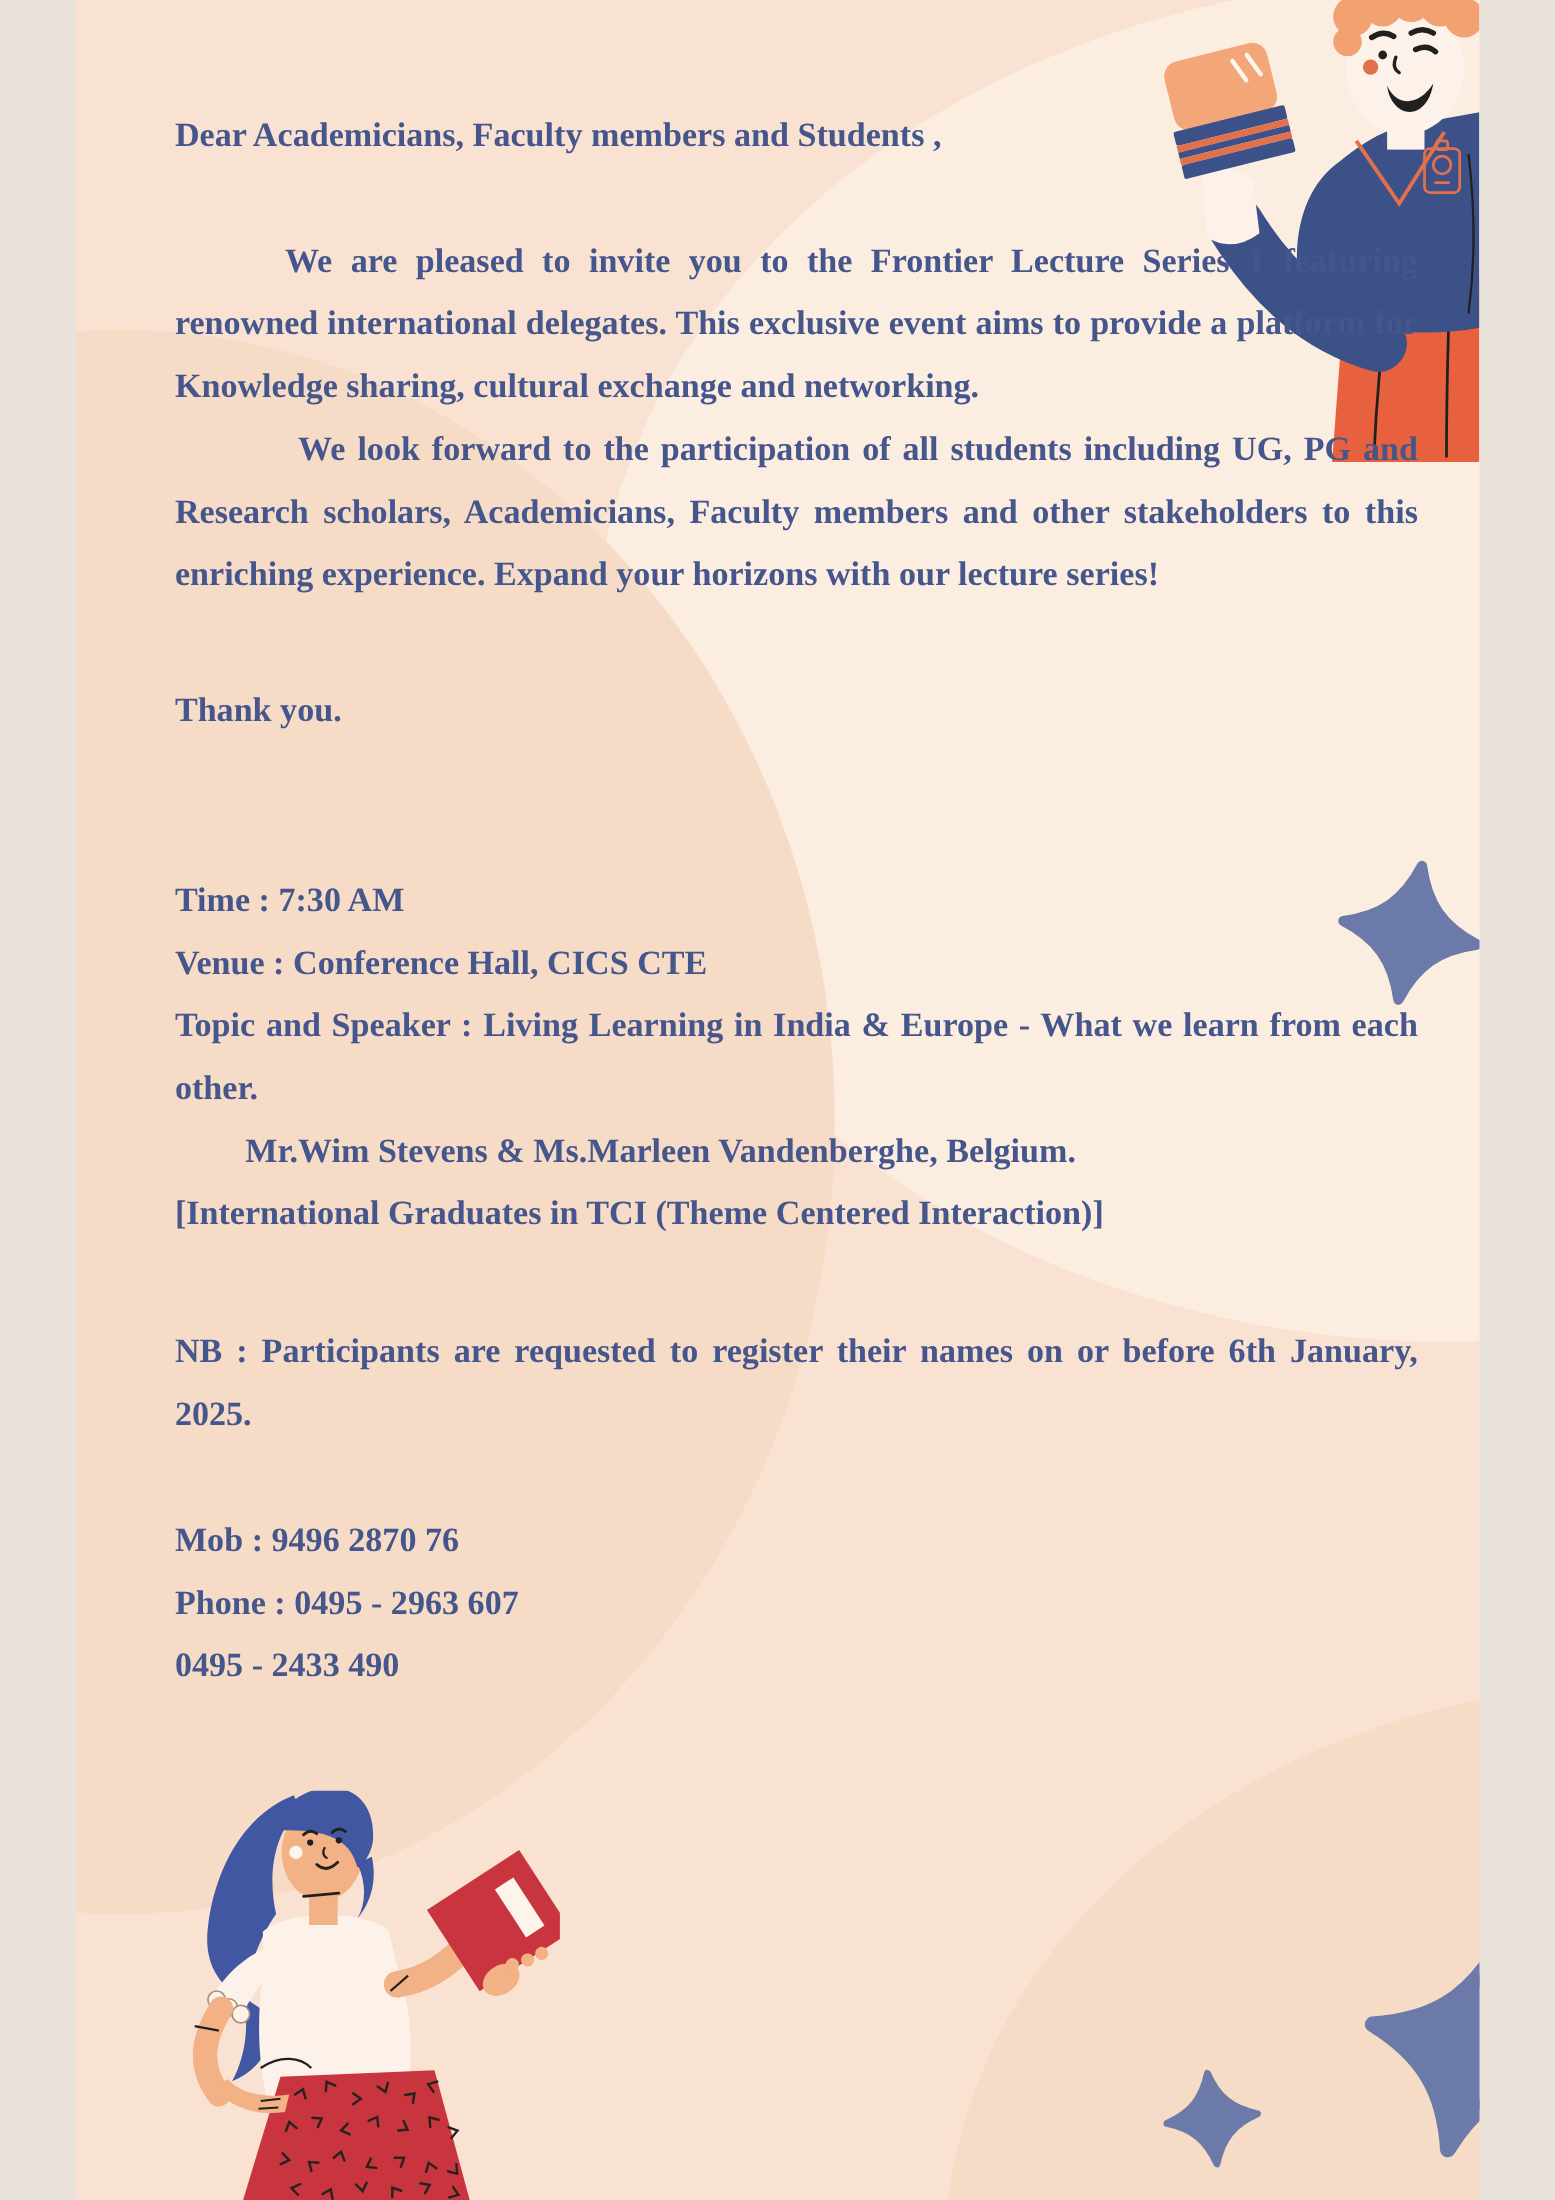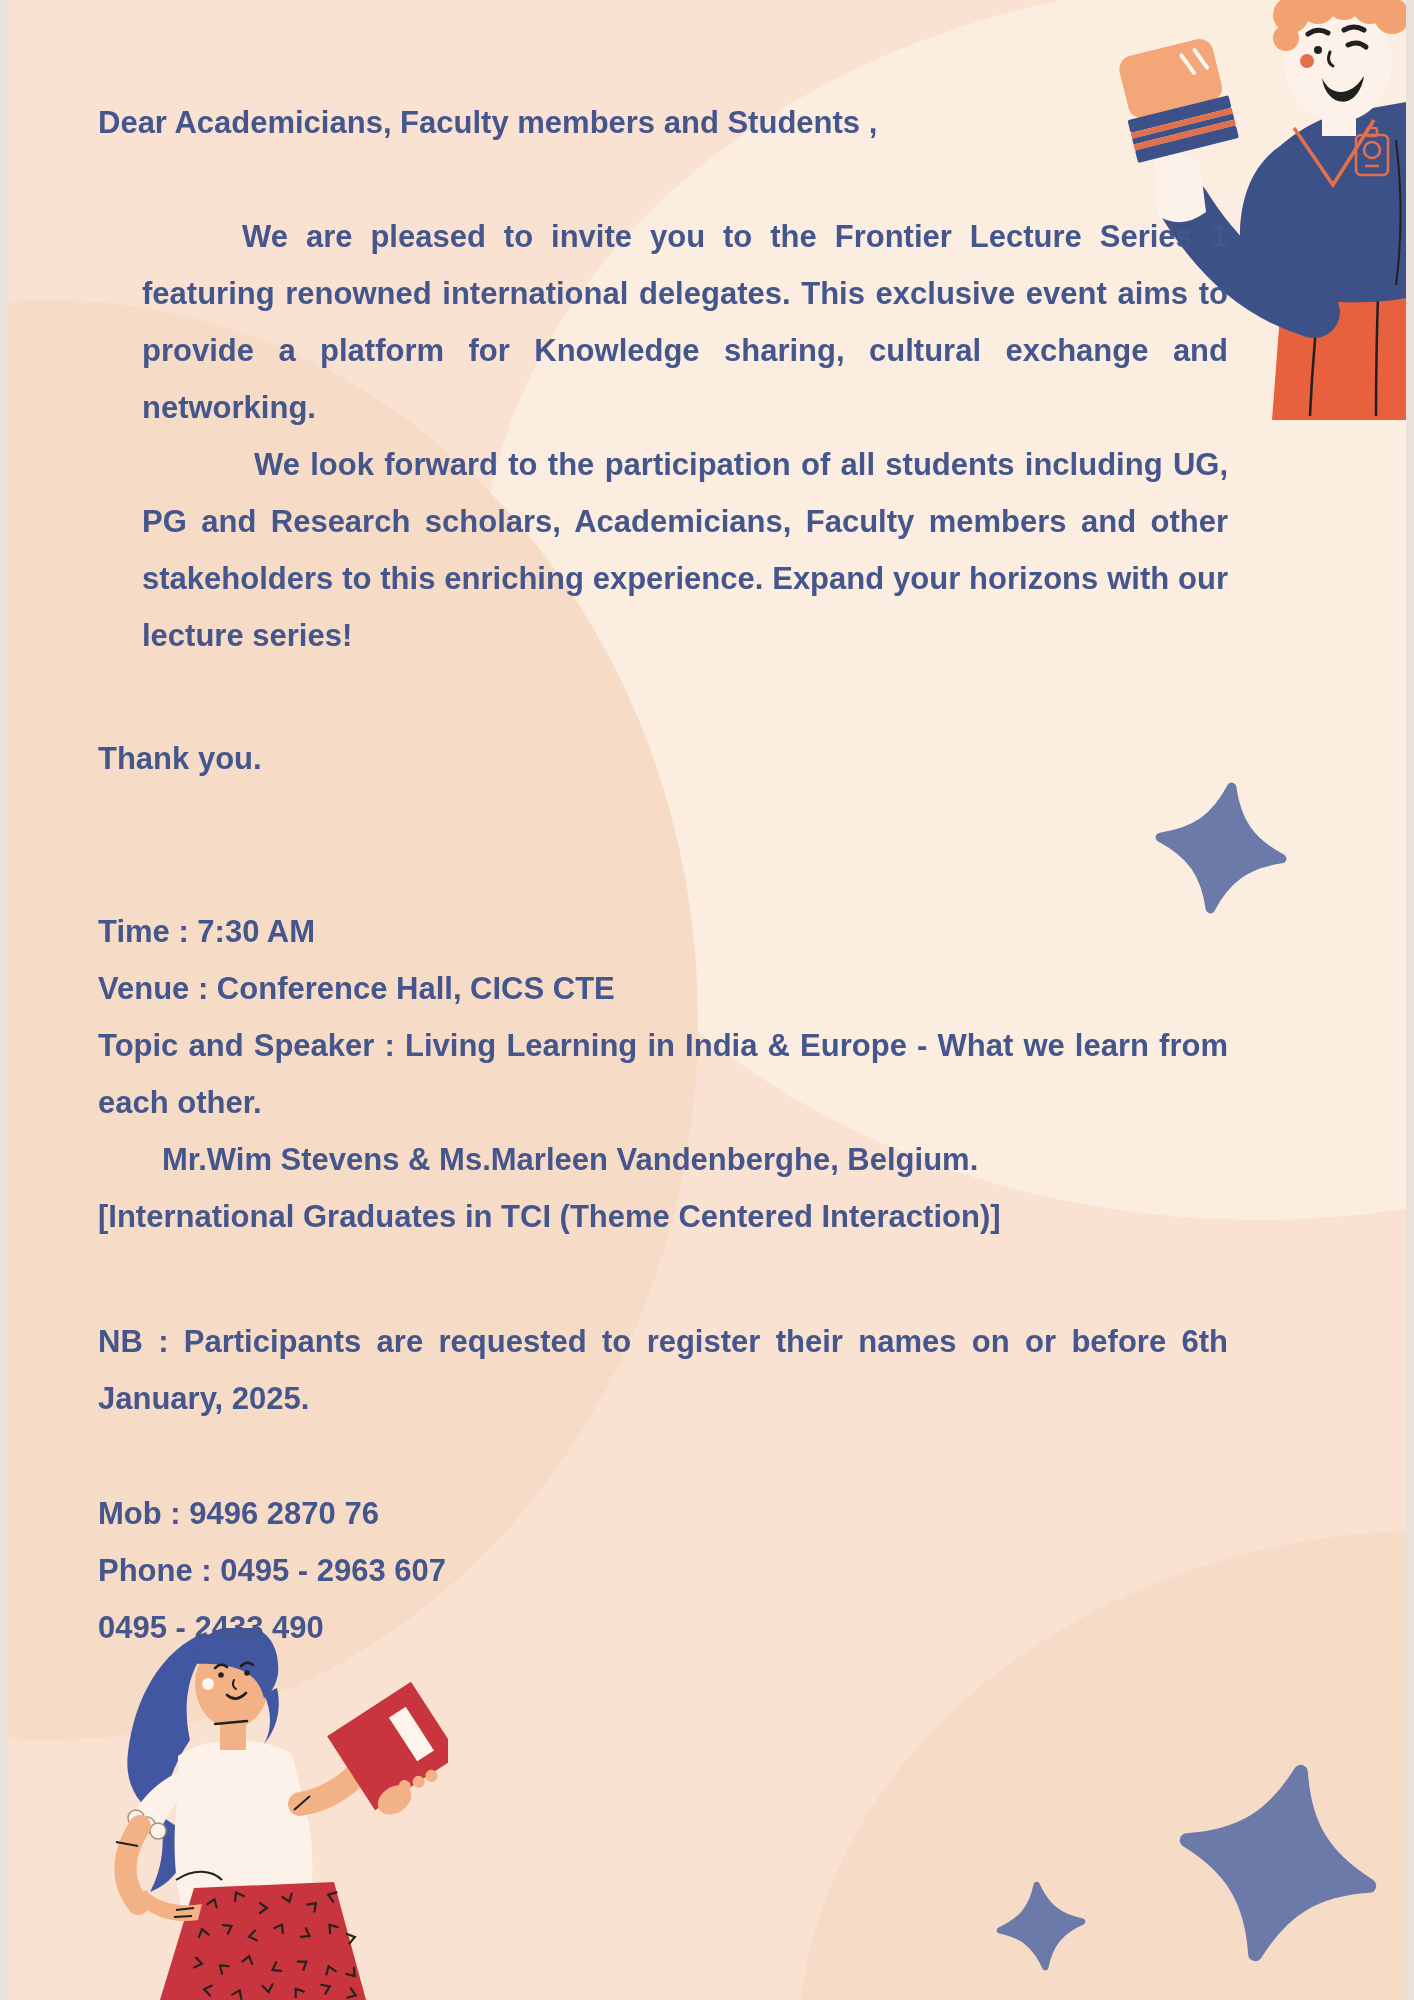--- a/index.html
+++ b/index.html
@@ -14,25 +14,25 @@
     --red:#c9353f;
     --skin-light:#fcf2e9;
     --skin-tan:#f3b285;
     --hair-blue:#4257a2;
     --ink:#20201e;
   }
   *{margin:0;padding:0;box-sizing:border-box;}
   html,body{background:#e9e2da;}
   .page{
     position:relative;
-    width:1398px;height:2000px;
+    width:1276px;height:2000px;
     margin:0 auto;
     background:var(--background);
     overflow:hidden;
-    font-family:Liberation Sans, sans-serif;
+    font-family:Liberation Serif, serif;
   }
   .blob{position:absolute;border-radius:50%;}
   .blob.light{
     left:470px;top:-20px;width:1560px;height:1240px;
     background:var(--blob-light);
   }
   .blob.dark-left{
     left:-610px;top:300px;width:1300px;height:1440px;
     background:var(--blob-dark);
   }
@@ -42,21 +42,21 @@
   }
   .letter{
     position:absolute;
     left:90px;top:94px;width:1130px;
     color:var(--text);
     font-size:31px;font-weight:bold;
     line-height:57px;
     z-index:5;
   }
   .salutation{text-align:left;}
-  .para{text-align:justify;margin-left:44px;}
+  .para{text-align:justify;}
   .para.p1{margin-top:57px;text-indent:100px;}
   .para.p2{text-indent:112px;}
   .thanks{margin-top:66px;}
   .details{margin-top:116px;}
   .details .topic{text-align:justify;}
   .details .speaker{margin-left:64px;}
   .nb{margin-top:68px;text-align:justify;}
   .contact{margin-top:58px;text-align:left;}
   .illus{position:absolute;z-index:3;}
   #man{right:0;top:0;width:320px;height:430px;}

